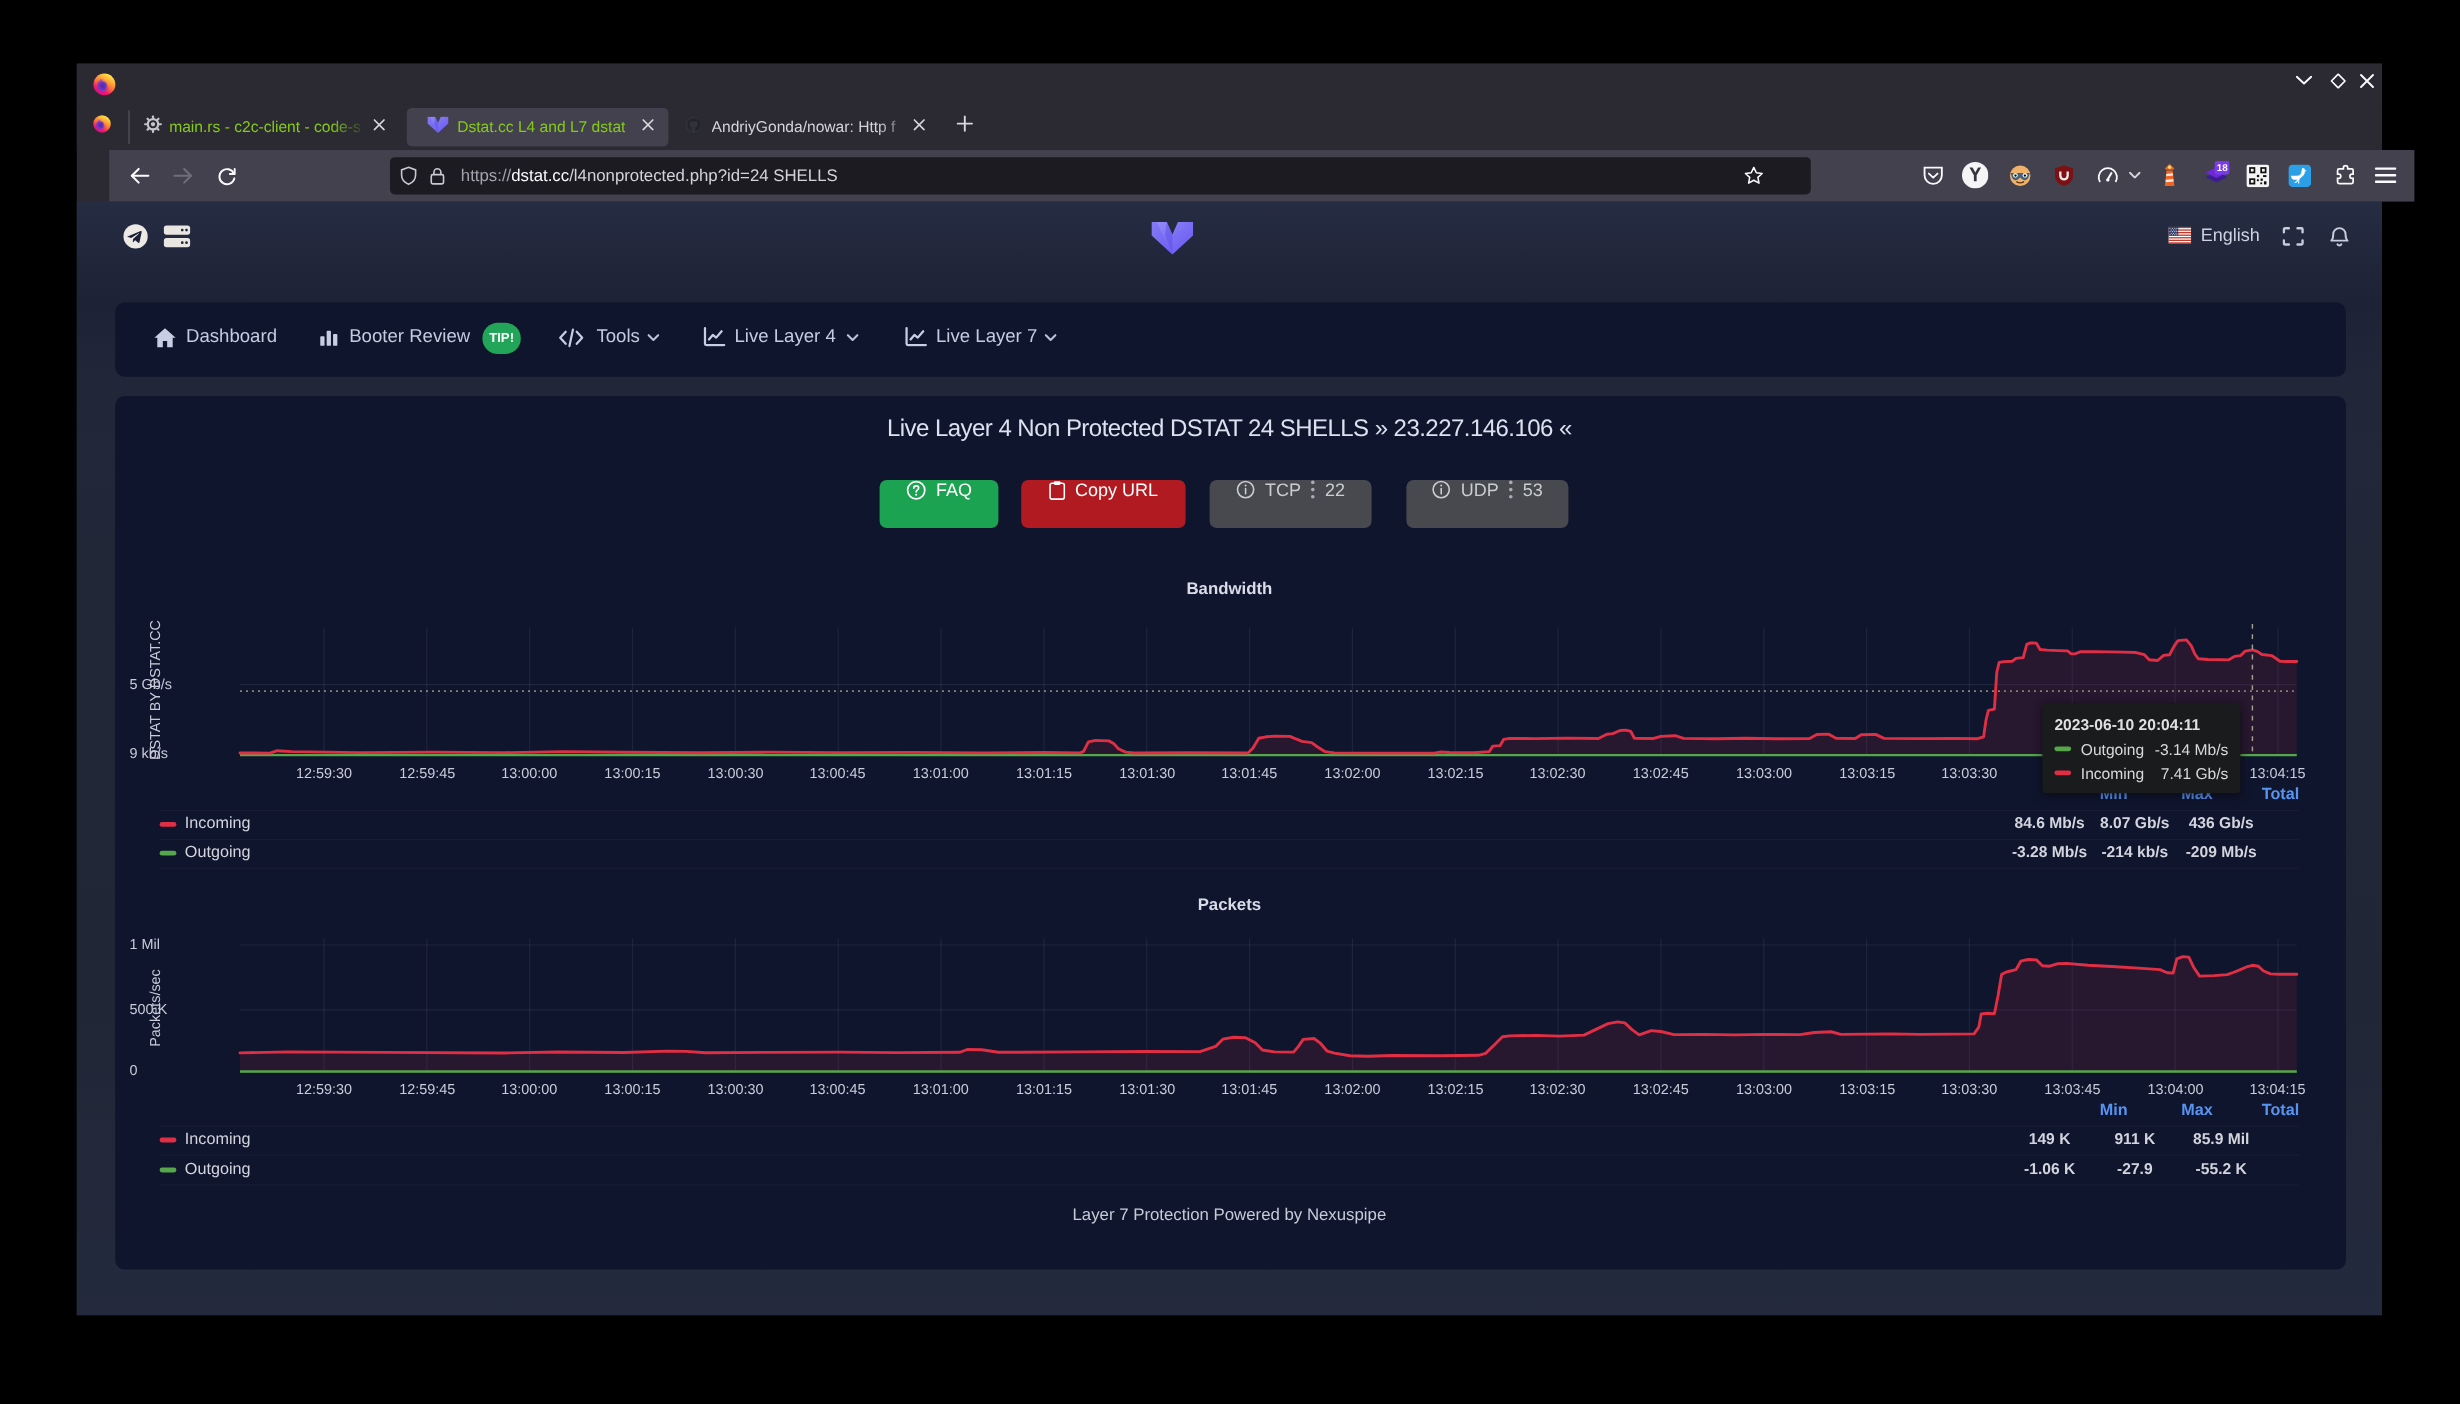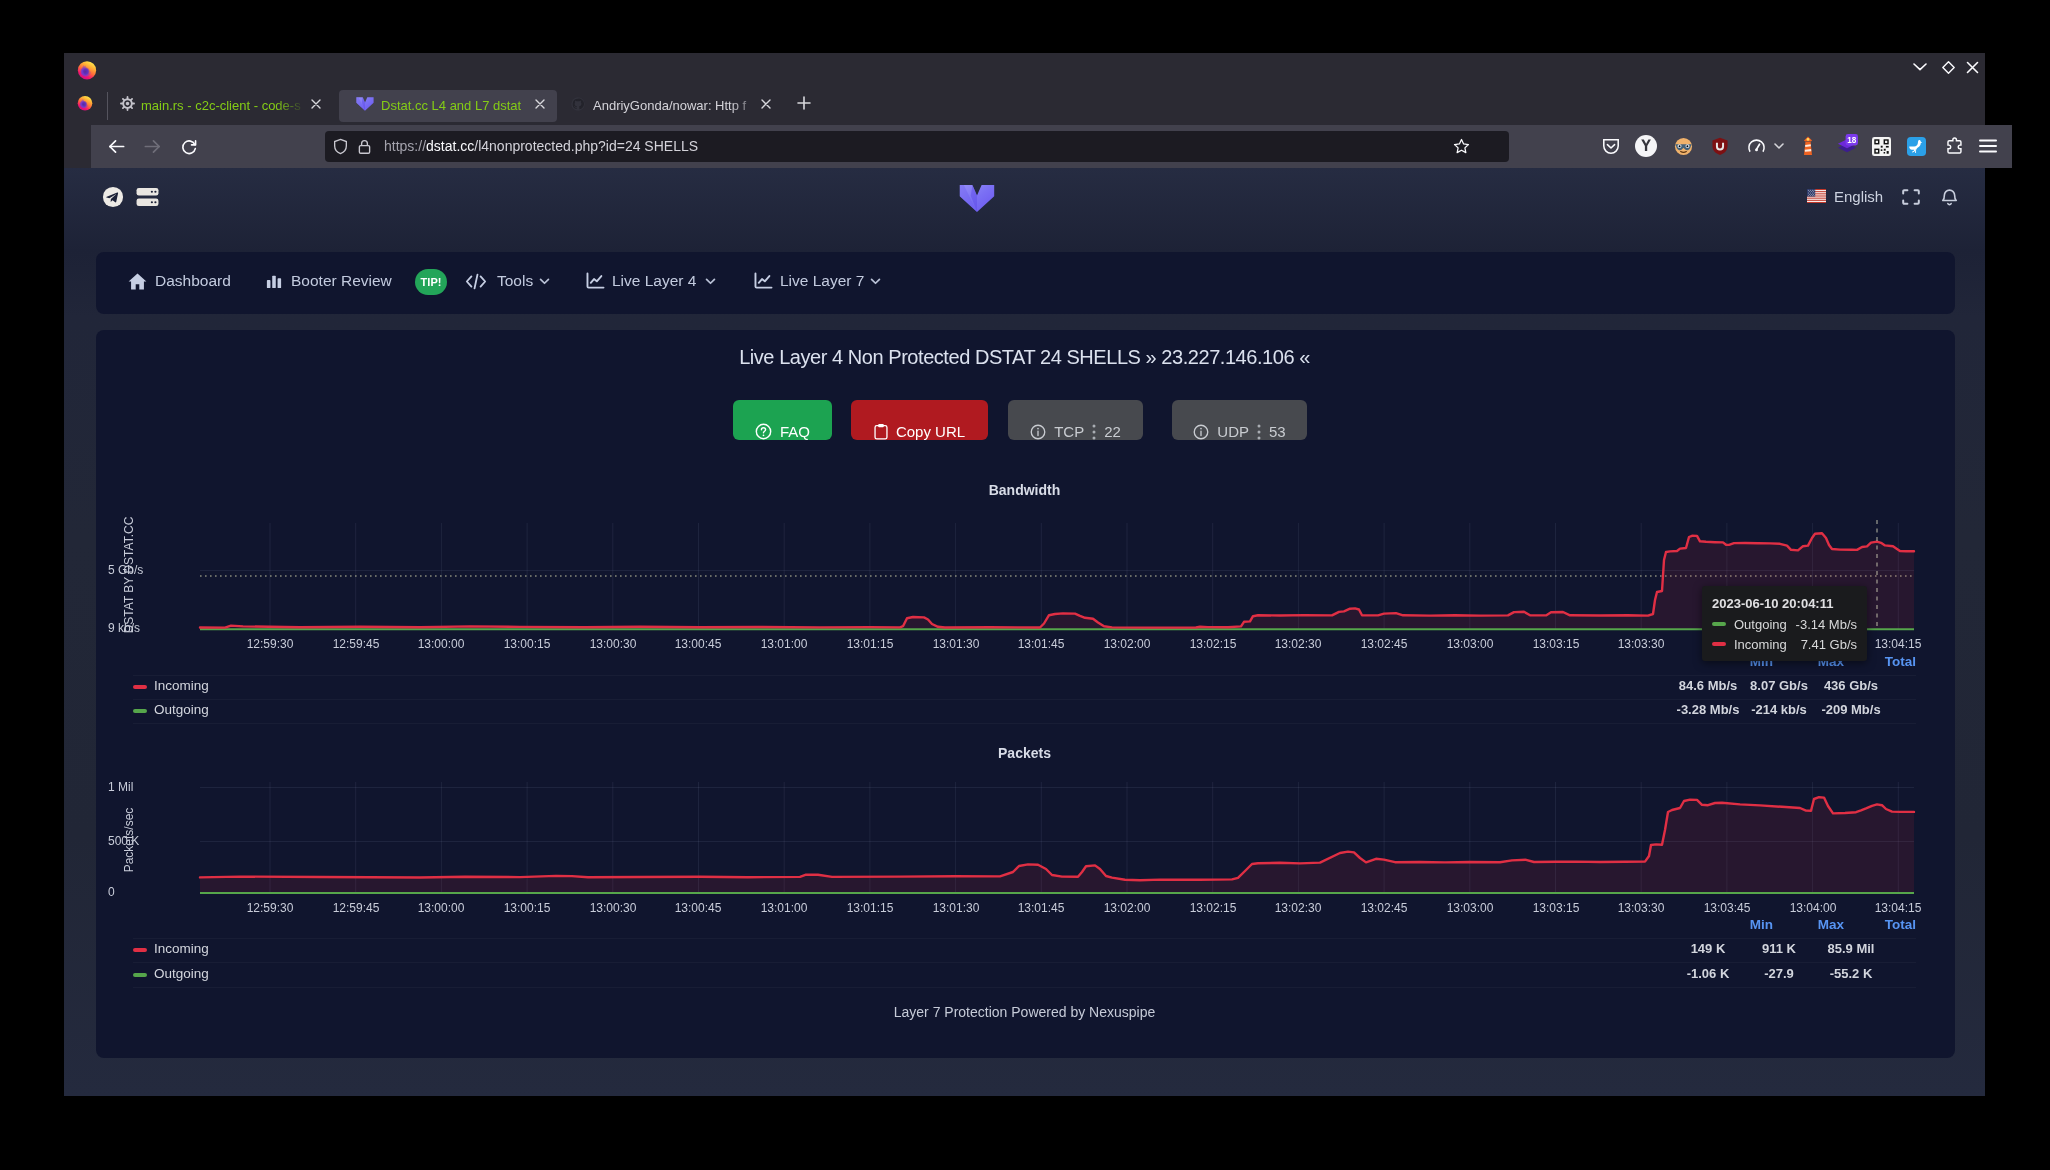--- a/index.html
+++ b/index.html
@@ -21,21 +21,21 @@
 .navtxt { color:#c3cbdf; font-size:15.5px; white-space:nowrap; }
 .card { position:absolute; background:#10152e; border-radius:8px; }
 .xt { position:absolute; transform:translateX(-50%); font-size:12px; color:#c8ccd9; white-space:nowrap; }
 .yt { position:absolute; width:80px; text-align:left; font-size:12px; color:#c8ccd9; }
 .sth { position:absolute; width:120px; text-align:right; font-size:13.5px; font-weight:700; color:#5794f2; }
 .stv { position:absolute; width:130px; text-align:center; font-size:13px; color:#d2d5dd;font-weight:bold; }
 .lg { position:absolute; font-size:13.5px; color:#d2d5dd; }
 .sw { position:absolute; width:14px; height:4px; border-radius:2px; }
 .gl { stroke:rgba(210,220,255,0.08); stroke-width:1; }
 .btn { position:absolute; height:40px; border-radius:6px; color:#fff; font-size:15px;
-  display:flex; align-items:flex-end; justify-content:center; gap:8px; }
+  display:flex; align-items:flex-start; justify-content:center; gap:8px; }
 .ico { display:flex; align-items:center; justify-content:center; position:absolute; }
 </style></head>
 <body>
 <div id="win">
 
   <div id="titlebar">
     <div class="ico" style="left:13px;top:7px">
         <svg viewBox="0 0 32 32" width="20" height="20">
           <defs>
 <linearGradient id="fxat" x1="0.75" y1="0.05" x2="0.25" y2="0.95">
@@ -387,21 +387,21 @@
       </div>
     <div class="navtxt" style="position:absolute;left:91px;top:104px">Dashboard</div>
     <div class="ico" style="left:202px;top:105px">
         <svg viewBox="0 0 18 18" width="16" height="16" fill="#c6cee3">
 <rect x="1" y="8" width="4" height="9" rx="0.8"></rect>
           <rect x="7" y="3" width="4" height="14" rx="0.8"></rect>
           <rect x="13" y="6" width="4" height="11" rx="0.8"></rect>
 </svg>
       </div>
     <div class="navtxt" style="position:absolute;left:227px;top:104px">Booter Review</div>
-    <div class="abs" style="left:351px;top:101px;width:32px;height:26px;border-radius:13px;background:#23a559;color:#fff;font-size:11px;font-weight:700;display:flex;align-items:center;justify-content:center">TIP!</div>
+    <div class="abs" style="left:338px;top:101px;width:32px;height:26px;border-radius:13px;background:#23a559;color:#fff;font-size:11px;font-weight:700;display:flex;align-items:center;justify-content:center">TIP!</div>
     <div class="ico" style="left:401px;top:105px">
         <svg viewBox="0 0 24 18" width="22" height="17" fill="none" stroke="#c6cee3" stroke-width="2" stroke-linecap="round" stroke-linejoin="round">
 <path d="M7 3.5L2 9l5 5.5"></path>
           <path d="M17 3.5L22 9l-5 5.5"></path>
           <path d="M13.6 1.5l-3.2 15"></path>
 </svg>
       </div>
     <div class="navtxt" style="position:absolute;left:433px;top:104px">Tools</div>
     <div class="ico" style="left:475px;top:110px">
         <svg viewBox="0 0 12 8" width="11" height="7" fill="none" stroke="#b9c1d6" stroke-width="2" stroke-linecap="round" stroke-linejoin="round">

